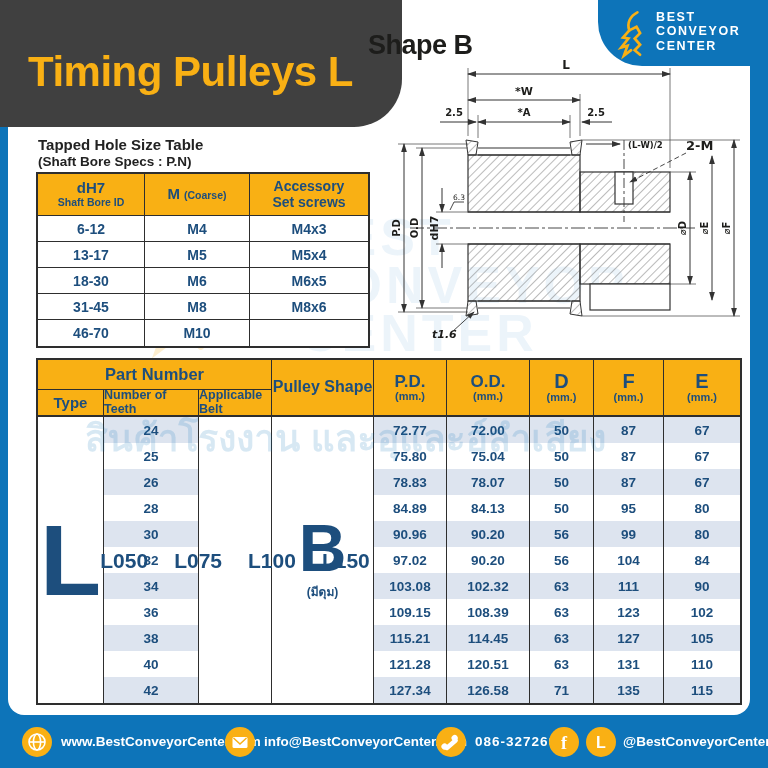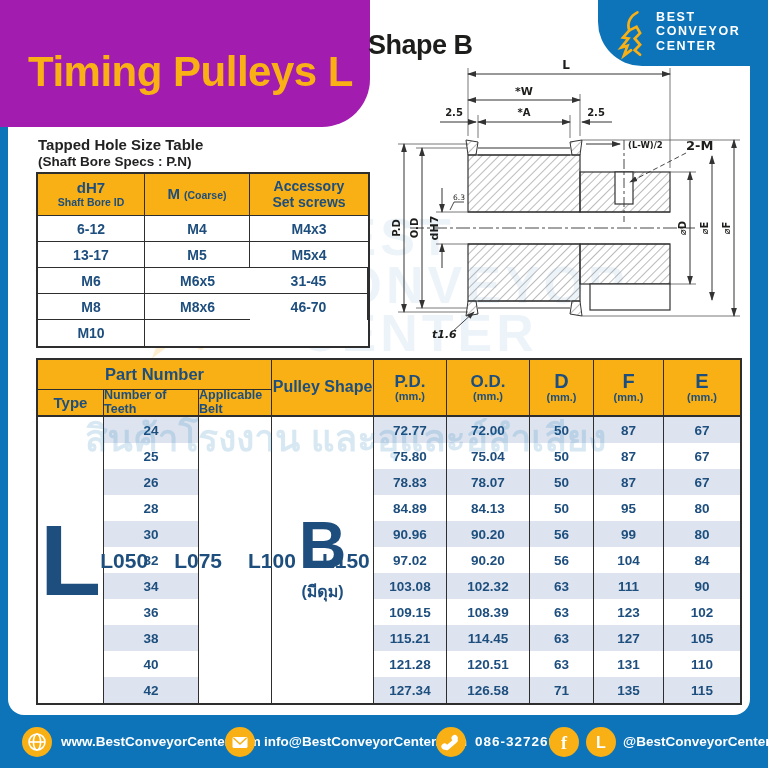--- a/index.html
+++ b/index.html
@@ -7,22 +7,22 @@
     width:768px;height:768px;position:relative;overflow:hidden;
     background:#0d74b9;
     font-family:"Liberation Sans","DejaVu Sans",sans-serif;
   }
   .content-panel{
     position:absolute;left:8px;top:0;right:18px;bottom:53px;
     background:#ffffff;border-radius:0 0 16px 16px;
   }
   
   .title-block{
-    position:absolute;left:0;top:0;width:370px;height:127px;
-    background:#a21caf;border-radius:0 0 48px 0;
+    position:absolute;left:0;top:0;width:402px;height:127px;
+    background:#404040;border-radius:0 0 48px 0;
   }
   .page-title{
     position:absolute;left:28px;top:48px;
     font-size:42px;font-weight:800;letter-spacing:-0.5px;color:#f9b014;
     white-space:nowrap;
   }
   .logo-block{
     position:absolute;right:0;top:0;width:170px;height:66px;
     background:#0d74b9;border-radius:0 0 0 44px;
     display:flex;align-items:flex-start;padding:8px 0 0 16px;box-sizing:border-box;
@@ -72,21 +72,21 @@
   .mt-hdr .sub{font-size:11px;}
   .mt-hdr.small-label{font-size:12.5px;}
   .mt-hdr.mid-label{font-size:15px;}
   .pn-hdr{border-bottom:1.5px solid #2e2e2e;font-size:16.5px;}
   .data-cell{font-size:13.5px;}
   .striped{background:#dde4ef;}
   .type-value{font-size:100px;line-height:1;}
   .belt-stack{display:flex;gap:26px;align-items:center;justify-content:flex-end;}
   .belt-stack div{font-size:21px;font-weight:800;color:#1d4e7d;line-height:1;}
   .shape-b{font-size:66px;line-height:0.9;}
-  .shape-sub{font-size:16px;margin-top:4px;}
+  .shape-sub{font-size:12px;margin-top:4px;}
   
   .wm{position:absolute;pointer-events:none;}
   .wm-thai{
     left:85px;top:408px;font-size:37px;font-weight:800;color:#0d74b9;opacity:0.16;
     white-space:nowrap;max-width:655px;overflow:hidden;
   }
   .wm-brand{
     left:300px;top:214px;width:450px;color:rgba(13,116,185,0.08);
     font-size:52px;font-weight:800;letter-spacing:4px;line-height:0.92;
   }
@@ -248,20 +248,21 @@
     <span style="font-size:14px">Accessory</span>
     <span style="font-size:14px">Set screws</span>
   </div>
 
   <div class="tt-cell">6-12</div>
   <div class="tt-cell">M4</div>
   <div class="tt-cell last-col">M4x3</div>
   <div class="tt-cell">13-17</div>
   <div class="tt-cell">M5</div>
   <div class="tt-cell last-col">M5x4</div>
+  <div class="tt-cell">18-30</div>
   <div class="tt-cell">M6</div>
   <div class="tt-cell last-col">M6x5</div>
   <div class="tt-cell">31-45</div>
   <div class="tt-cell">M8</div>
   <div class="tt-cell last-col">M8x6</div>
   <div class="tt-cell last-row">46-70</div>
   <div class="tt-cell last-row">M10</div>
 </div>
 
 <div class="main-table">

